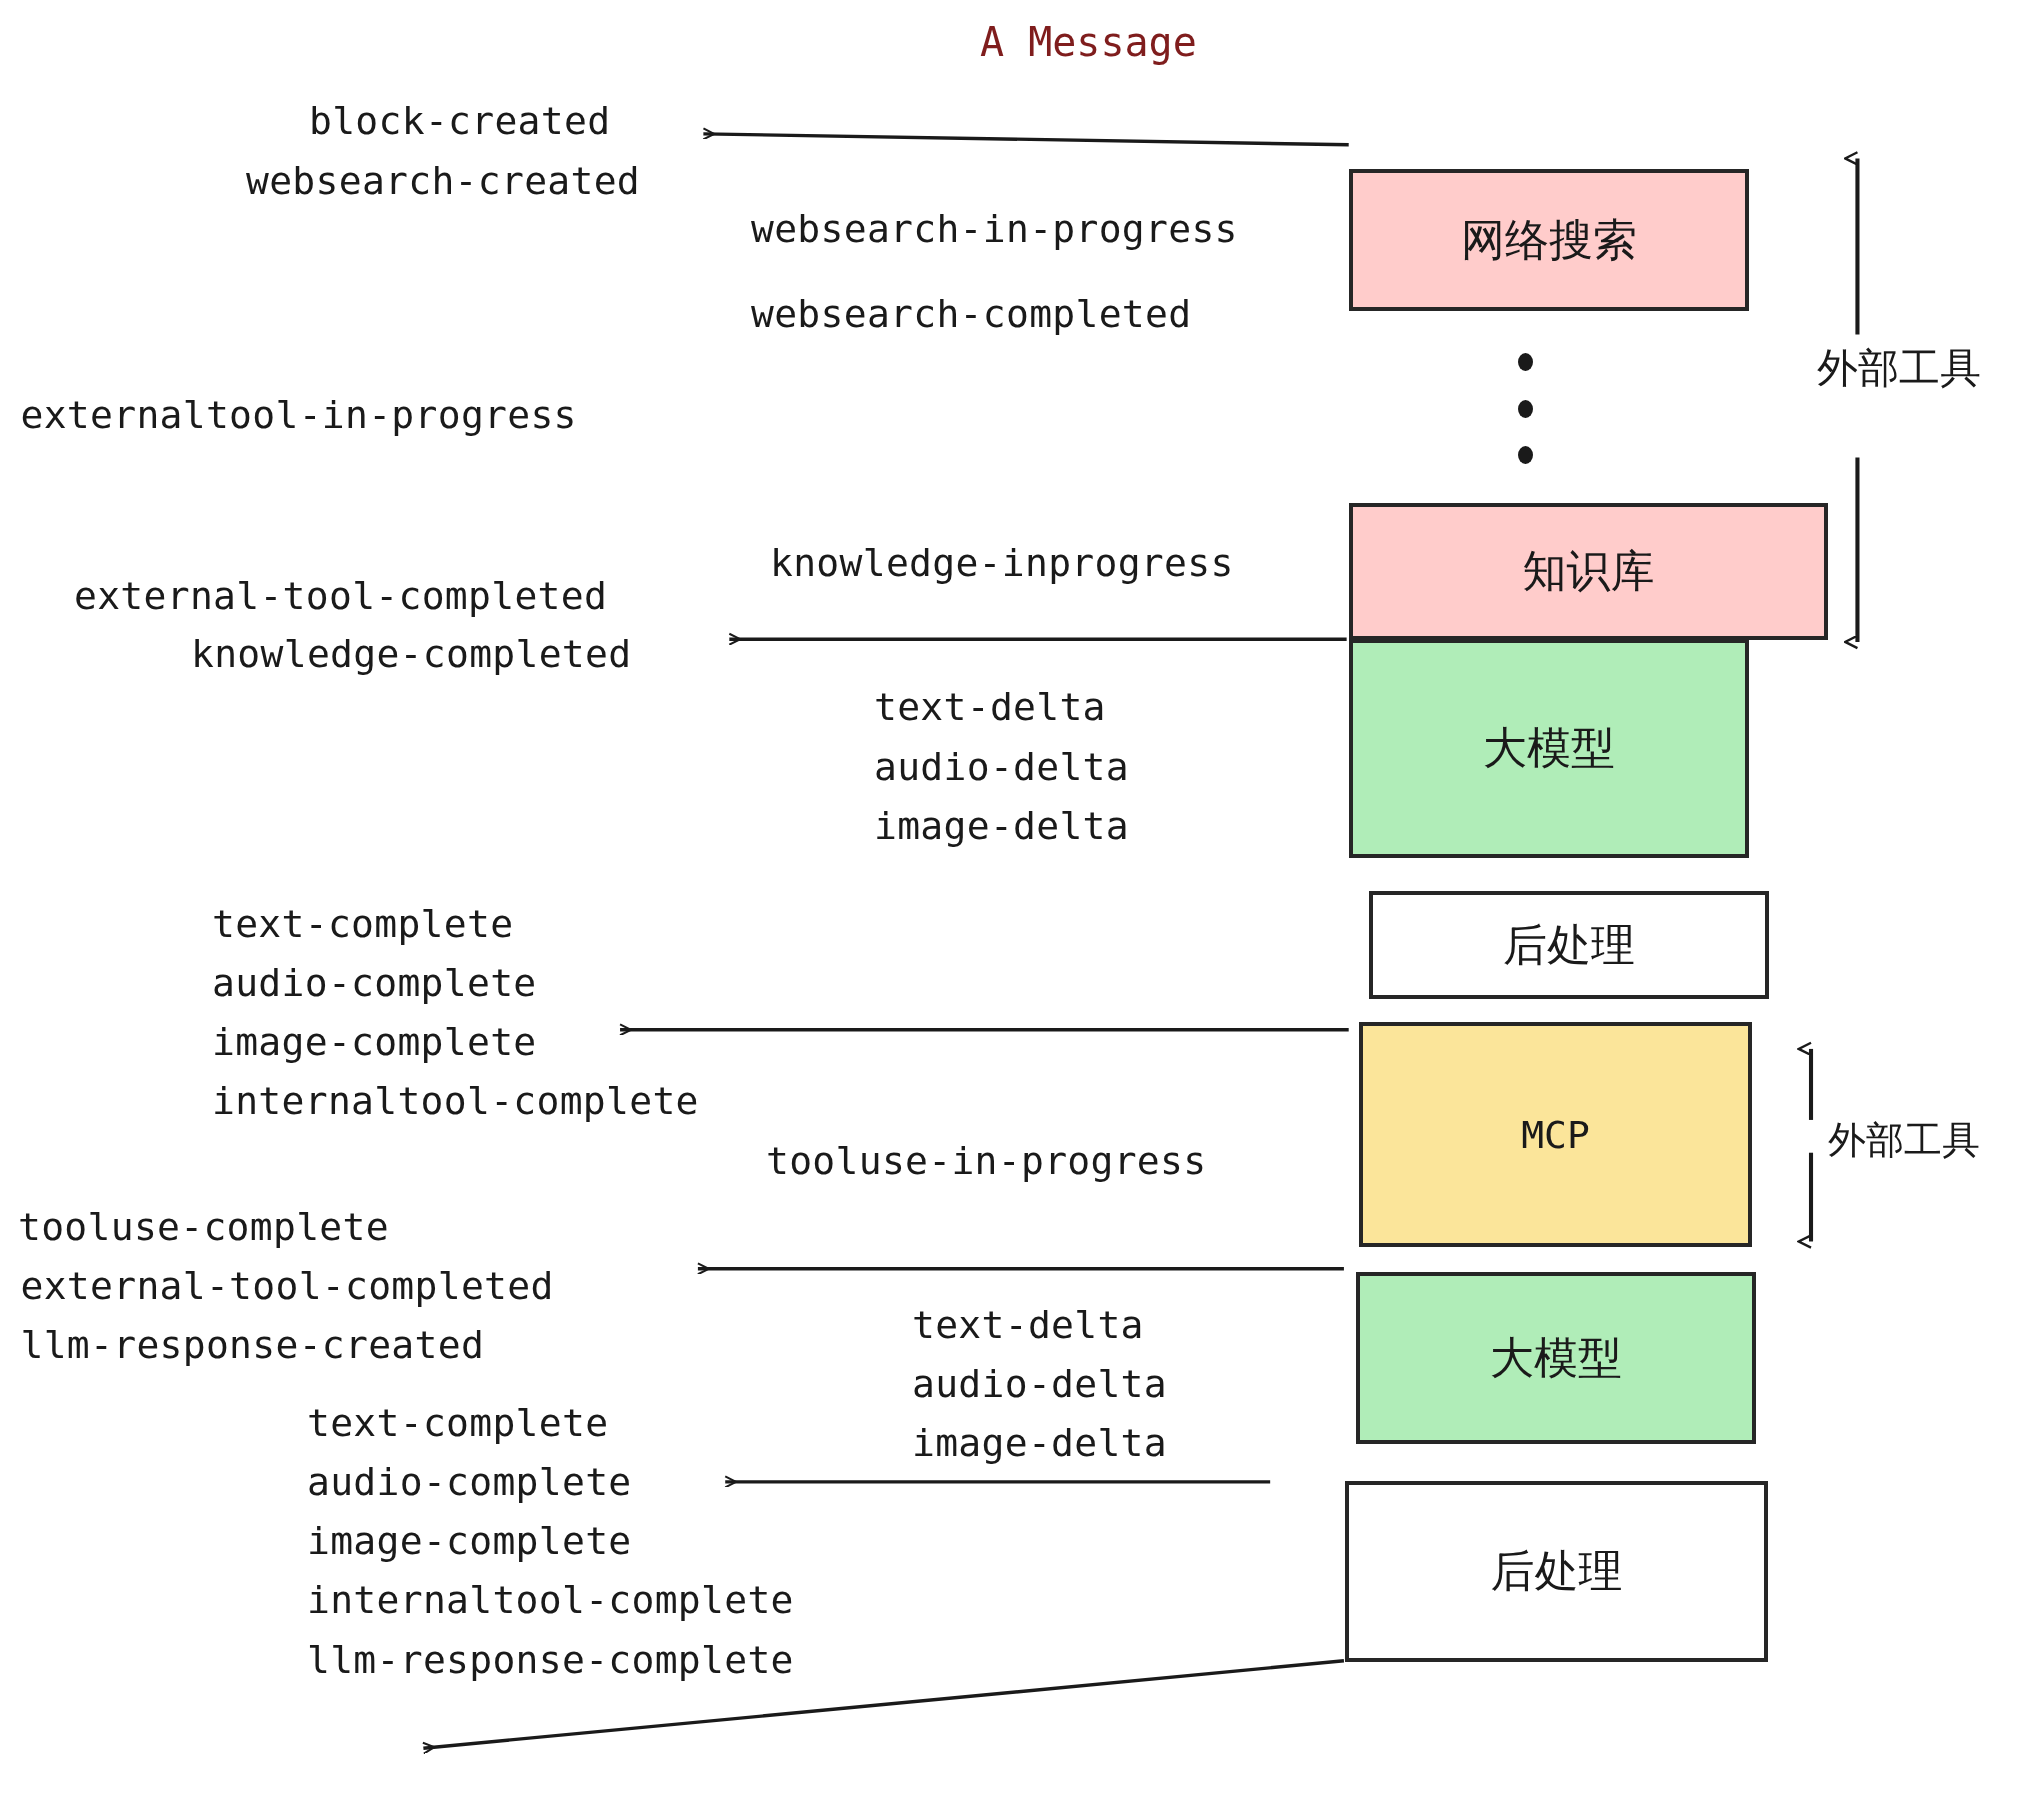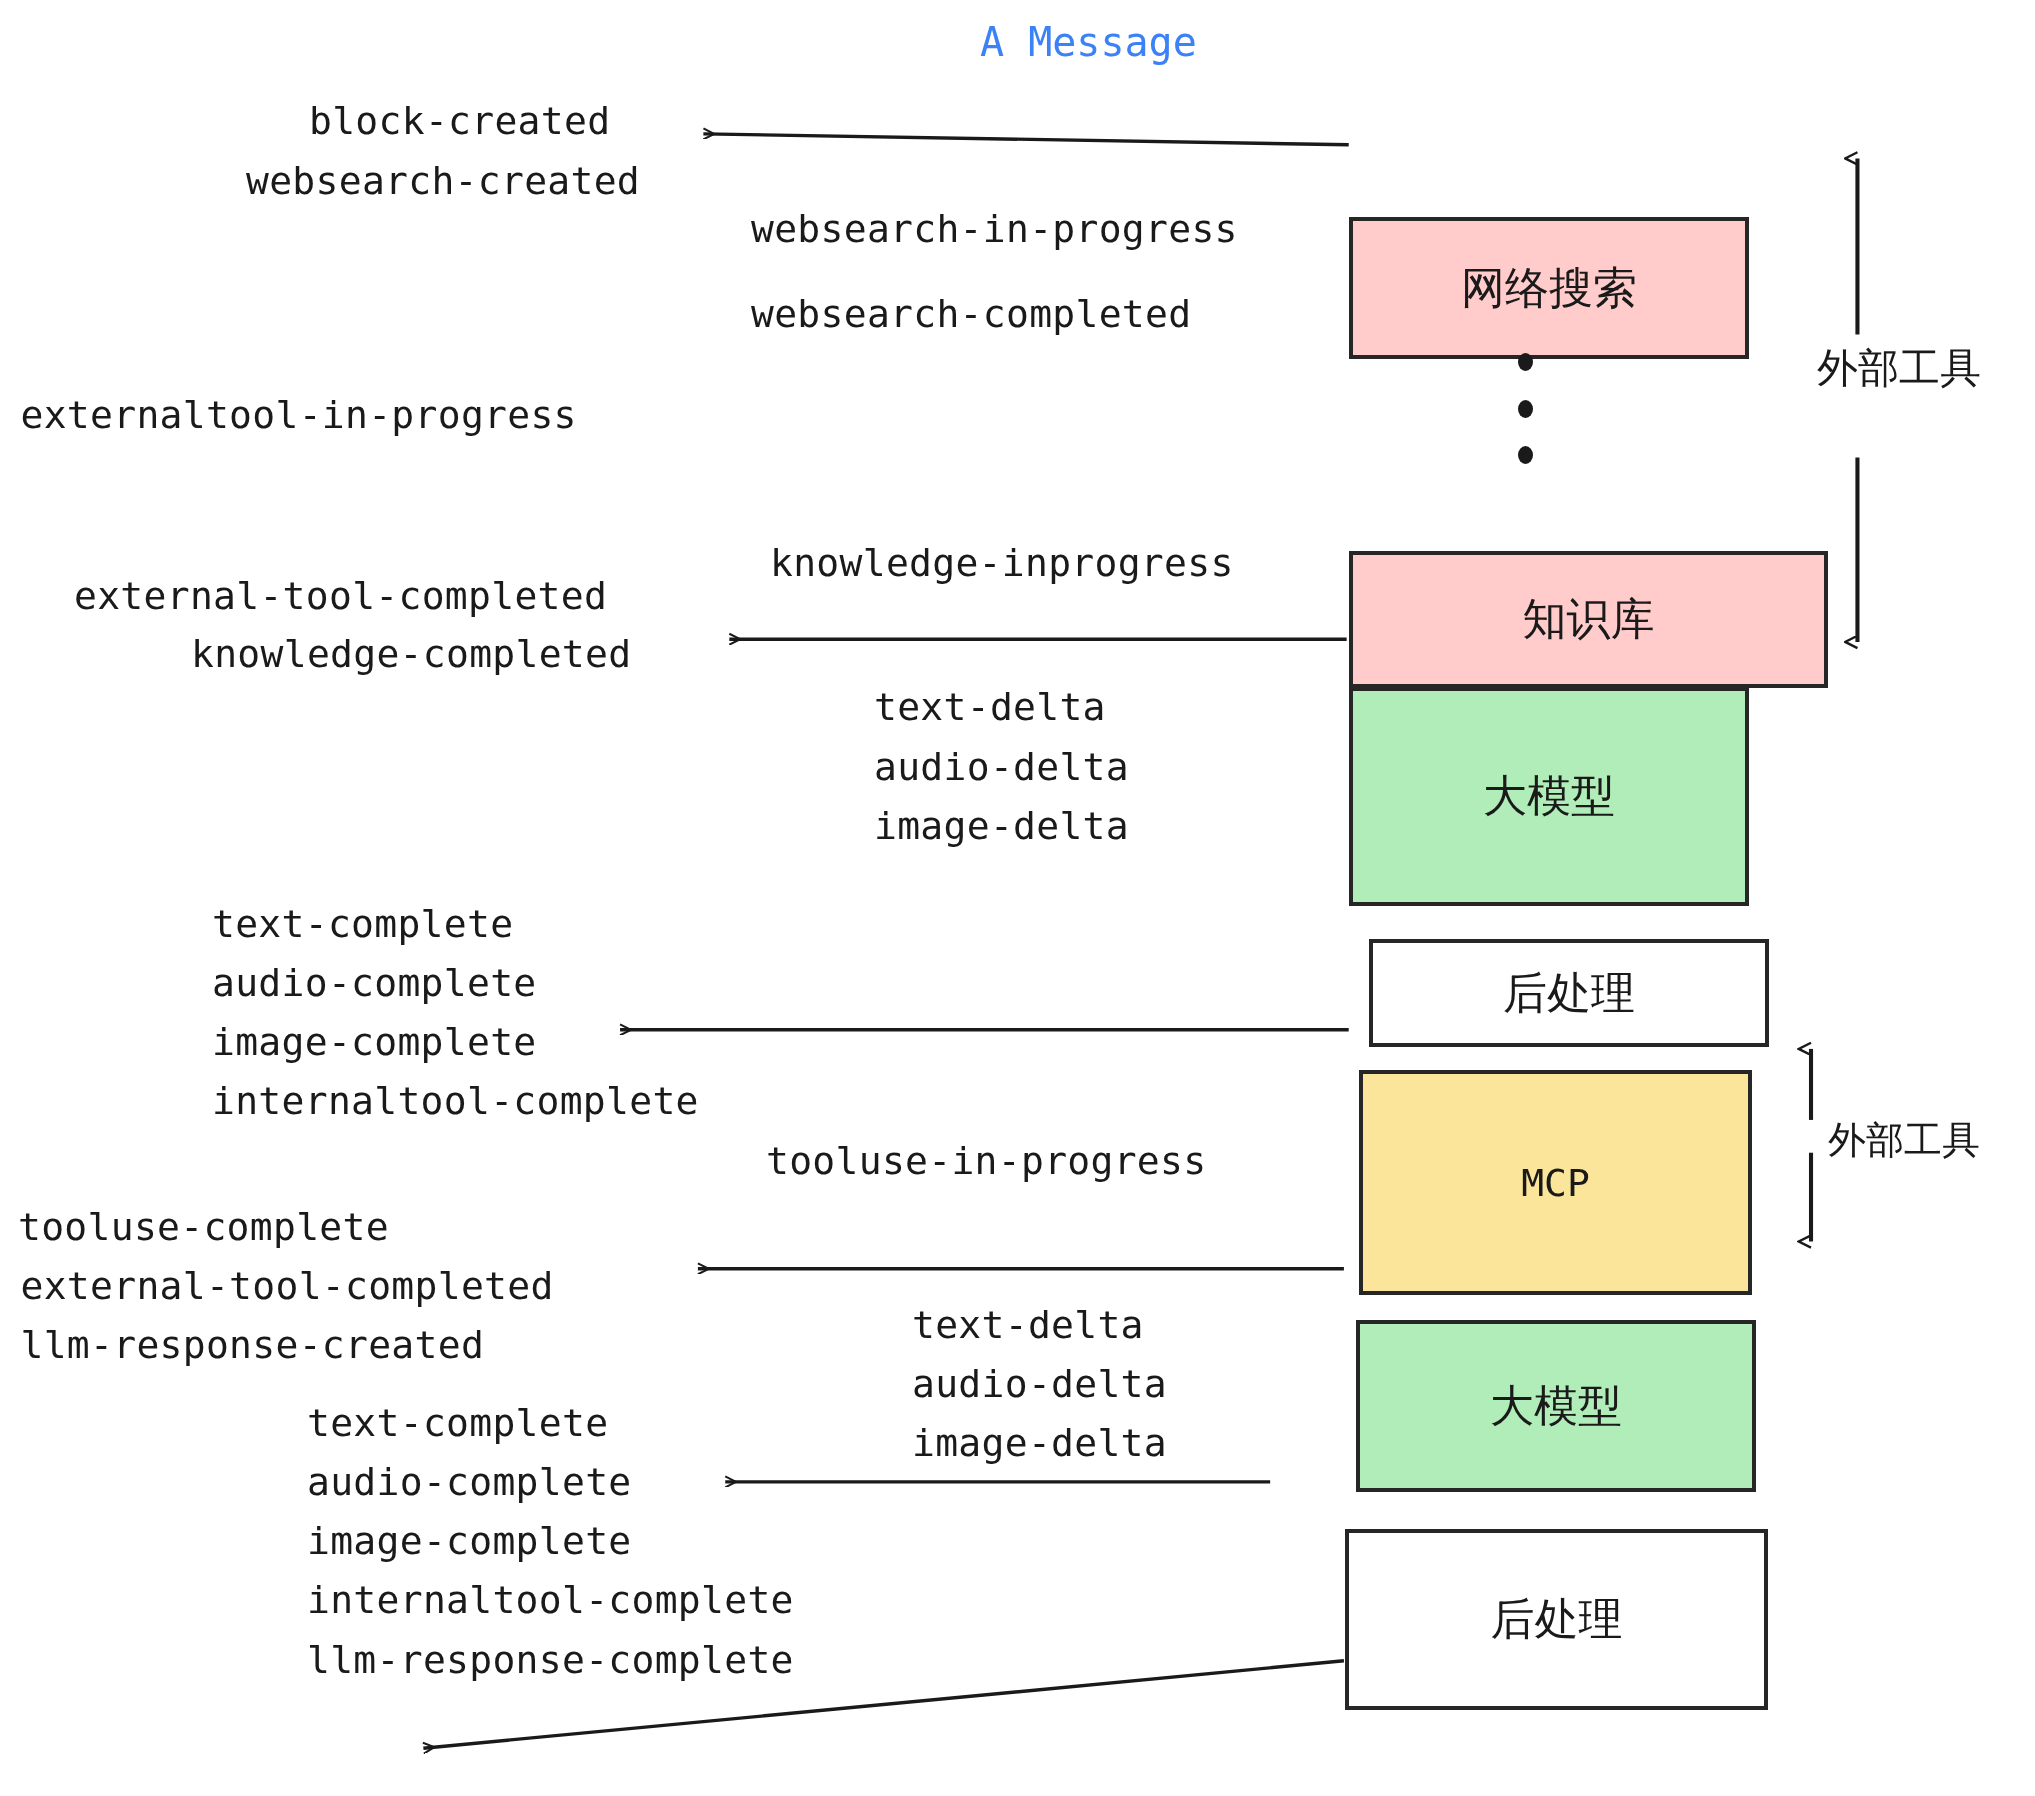--- a/index.html
+++ b/index.html
@@ -21,38 +21,37 @@
     font-size: 38px;
     line-height: 1;
     color: #1a1a1a;
     white-space: pre;
     letter-spacing: 0.3px;
   }
   .title {
     position: absolute;
     font-family: "DejaVu Sans Mono", "Liberation Mono", monospace;
     font-size: 40px;
-    color: #3b82f6;
+    color: #7f1d1d;
     white-space: pre;
   }
   .cjk {
     position: absolute;
     font-family: "DejaVu Sans", "Liberation Sans", sans-serif;
     font-size: 41px;
     color: #1a1a1a;
     white-space: pre;
   }
   .box {
     position: absolute;
     border: 4.1px solid #262626;
     box-sizing: border-box;
     display: flex;
     align-items: center;
     justify-content: center;
-    margin-top: 48px;
   }
   .box .boxlabel {
     font-family: "DejaVu Sans", "Liberation Sans", sans-serif;
     font-size: 44px;
     color: #1a1a1a;
     white-space: pre;
   }
   .box .boxlabel.mono {
     font-family: "DejaVu Sans Mono", "Liberation Mono", monospace;
     font-size: 38px;

